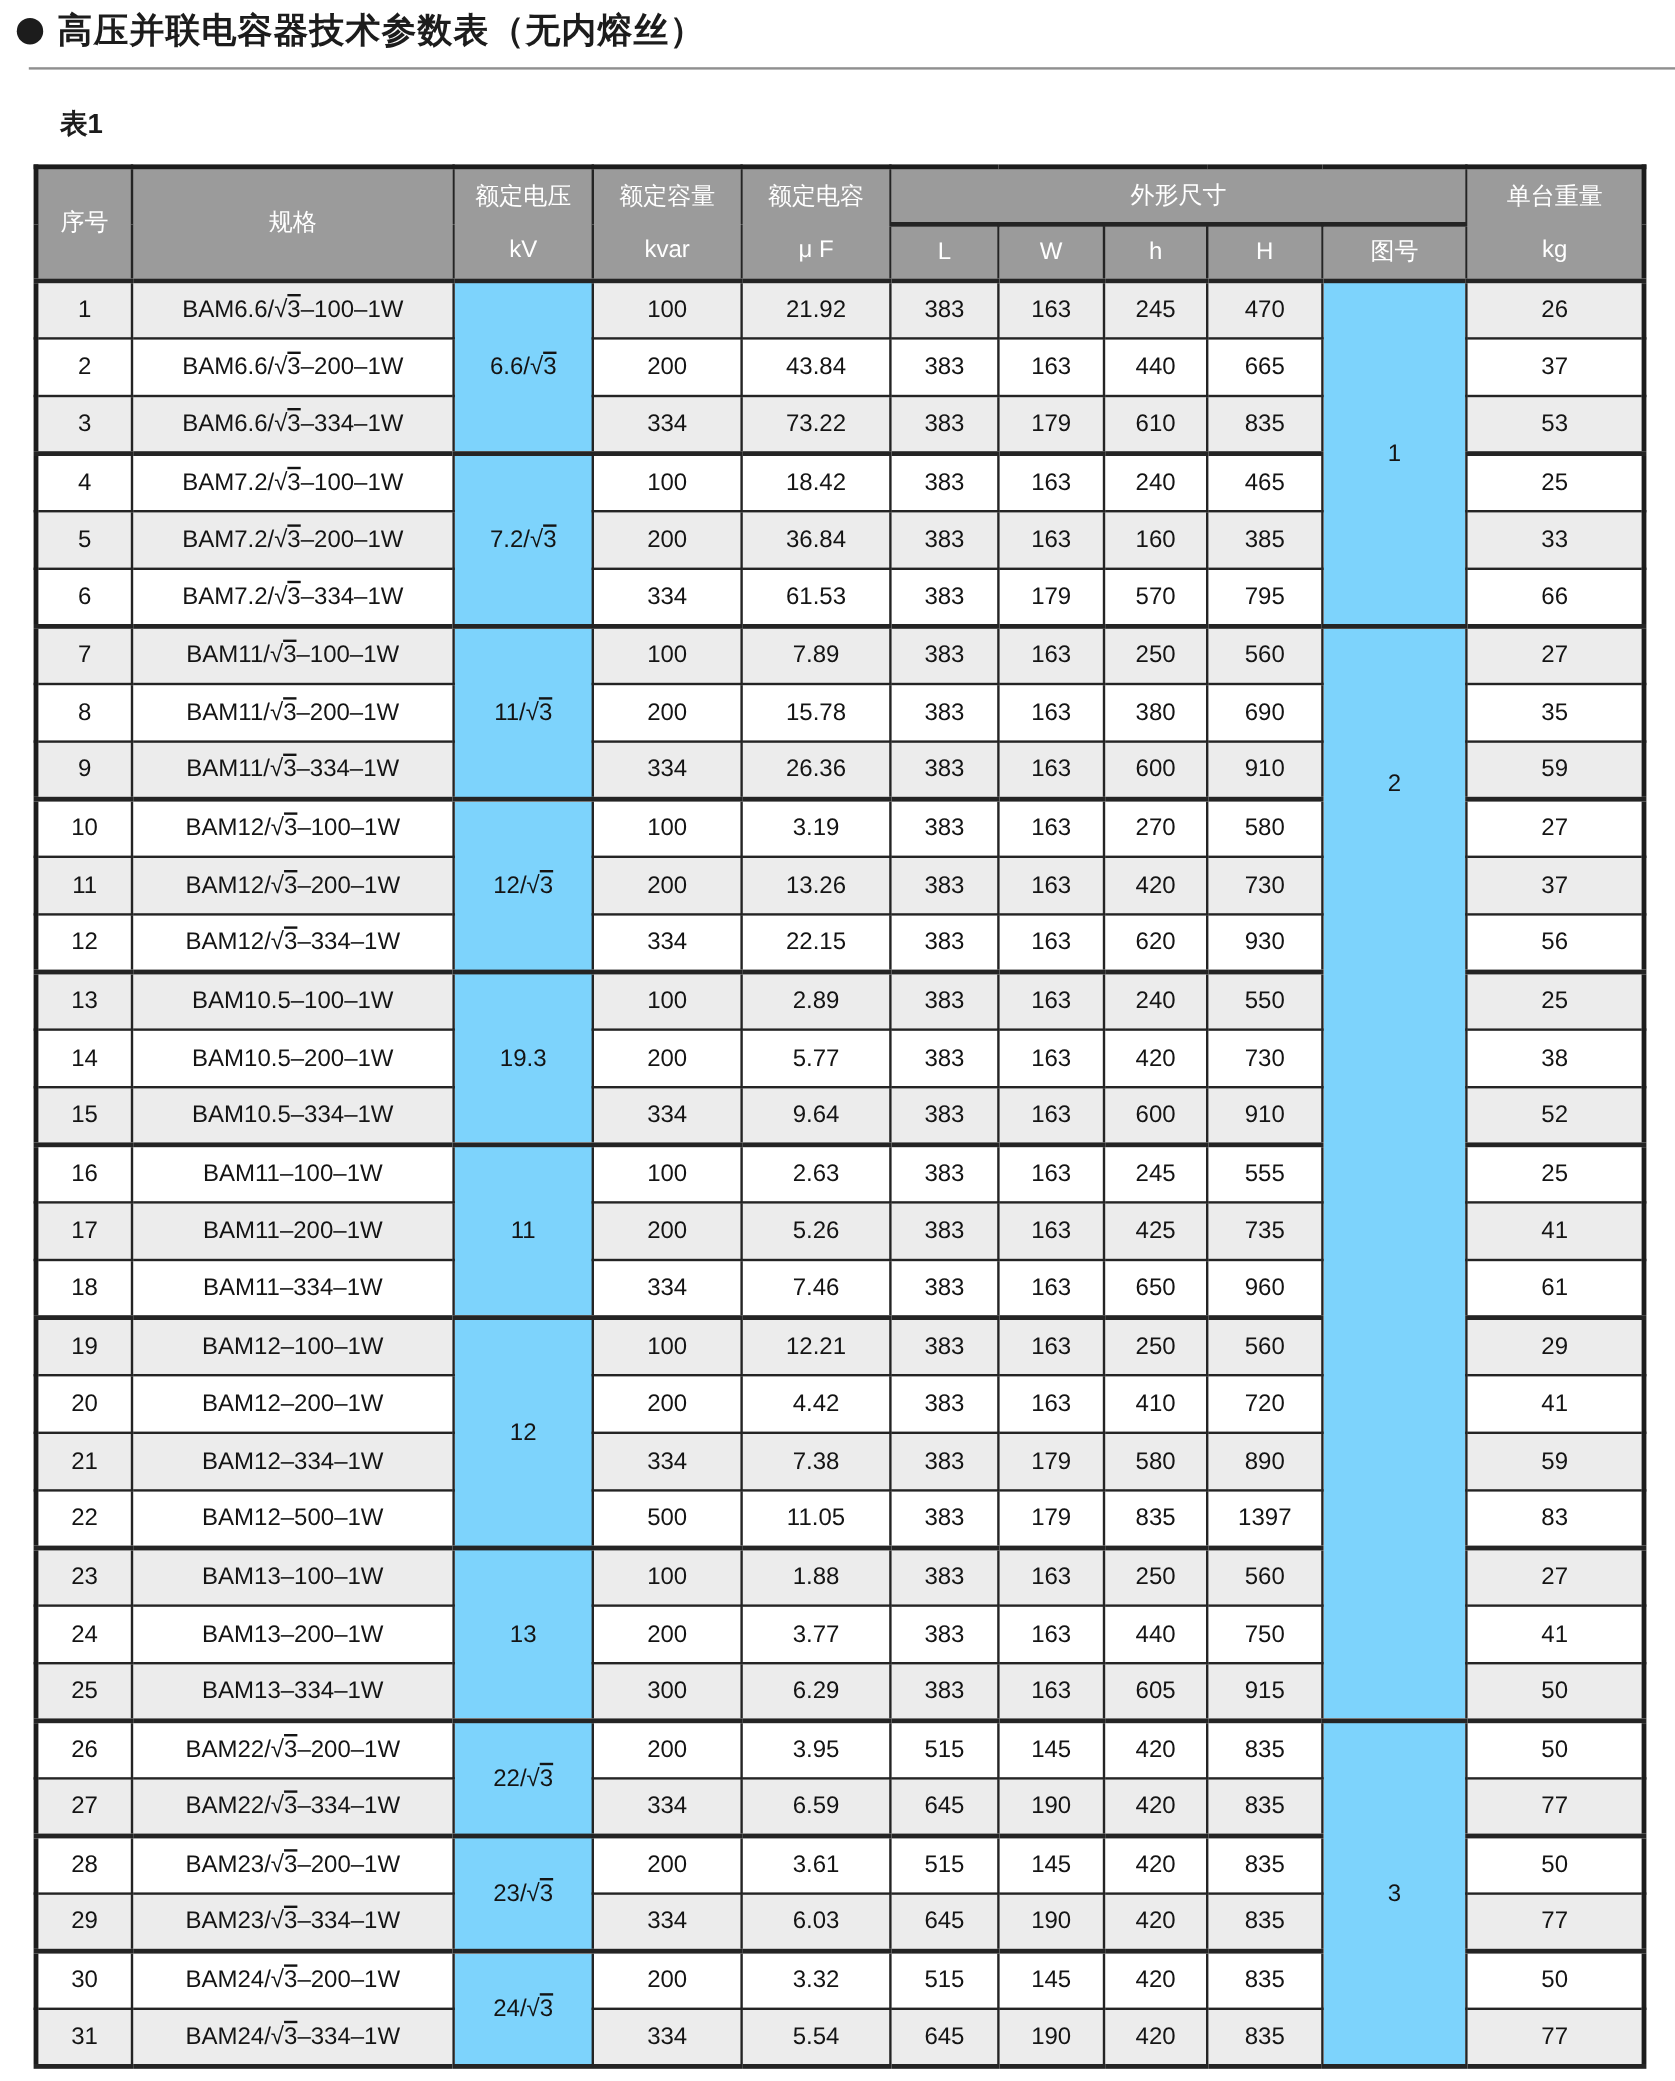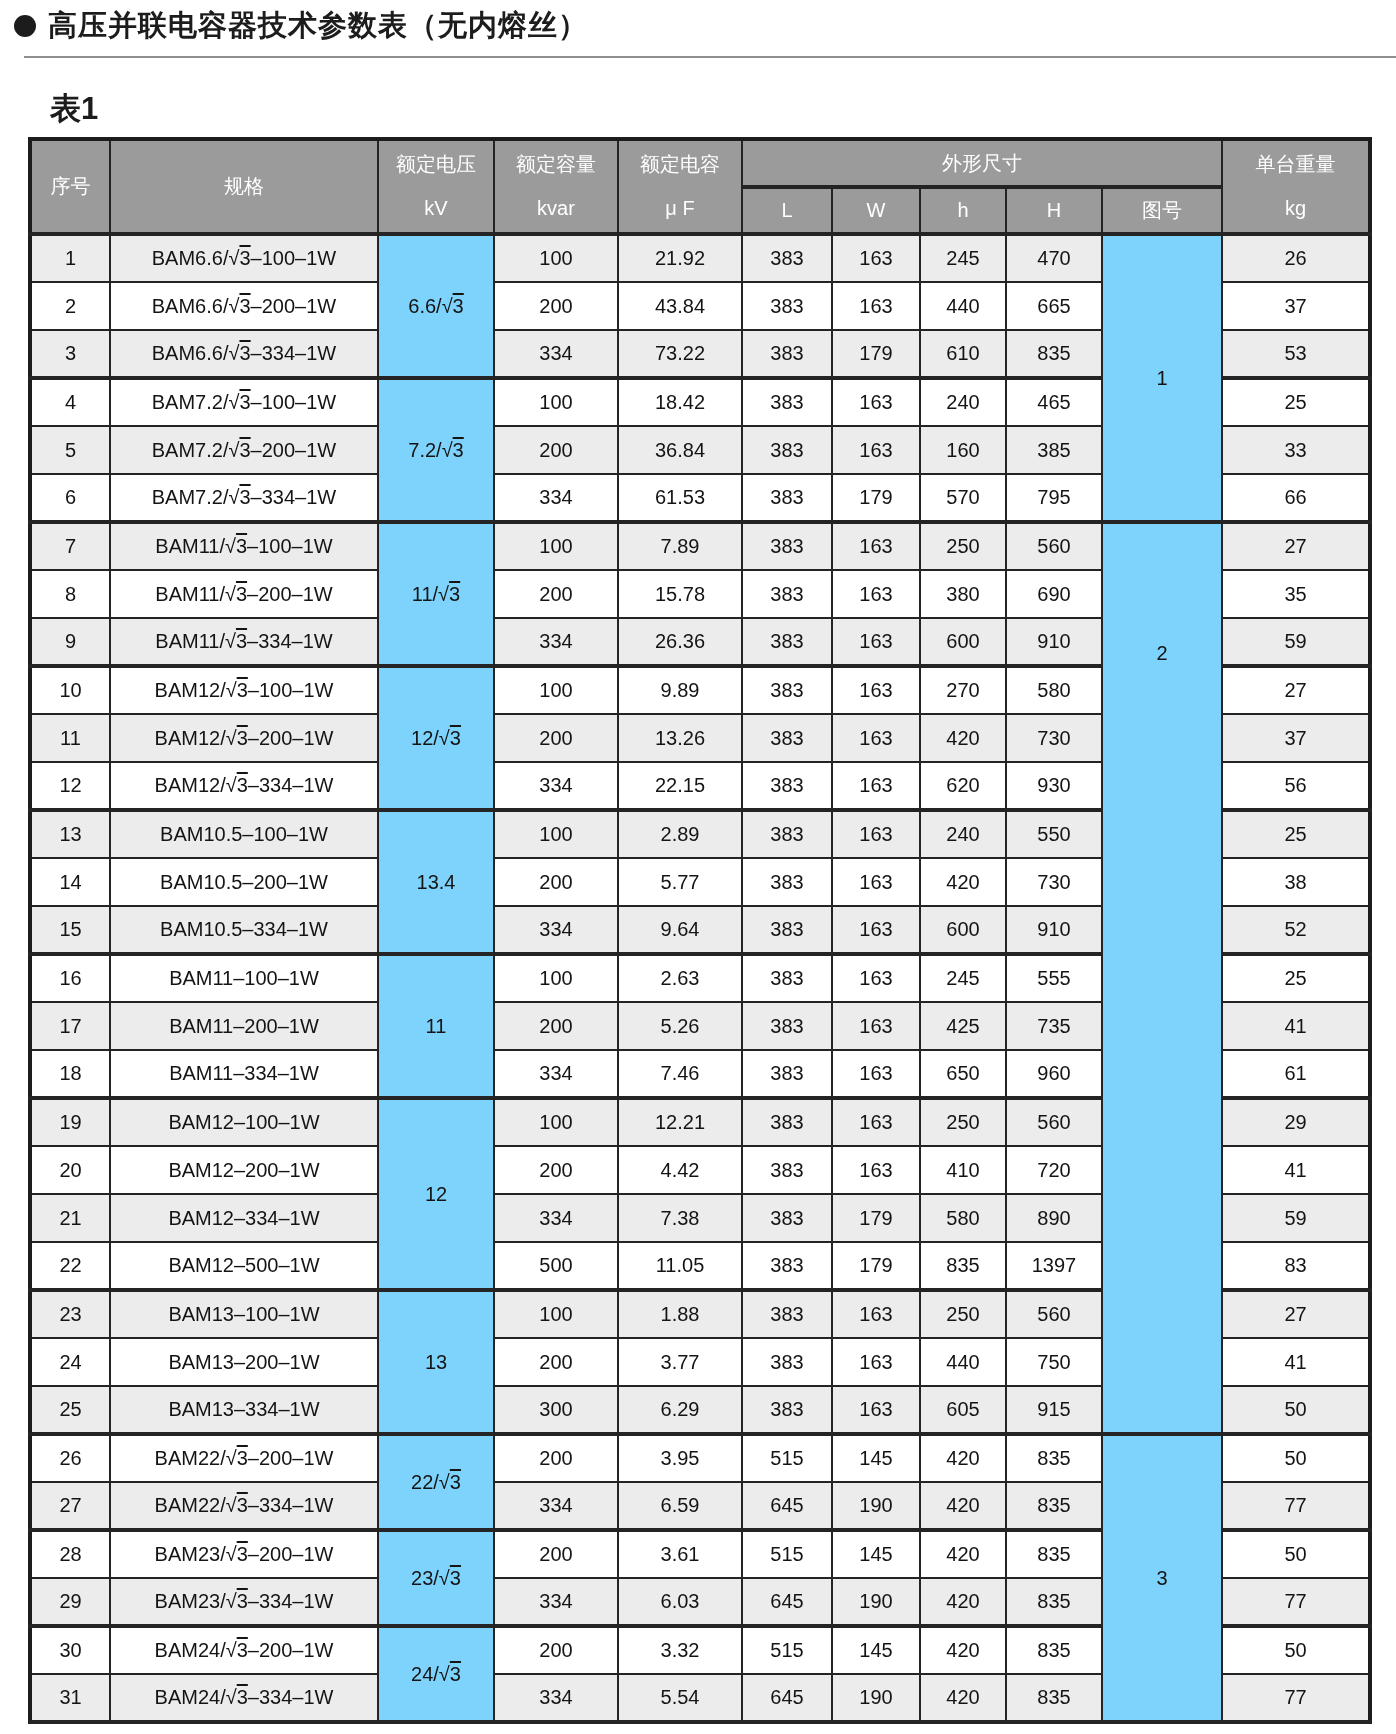--- a/index.html
+++ b/index.html
@@ -45,21 +45,21 @@
     left: 24px;
     top: 56px;
     width: 1372px;
     height: 2px;
     background: #8f8f8f;
   }
   #table-label {
     position: absolute;
     left: 50px;
     top: 88px;
-    font-size: 31px;
+    font-size: 23px;
     font-weight: bold;
     color: #1c1c1c;
   }
   
   #tbl {
     position: absolute;
     left: 28px;
     top: 137px;
     width: 1340px;
     border-collapse: collapse;
@@ -259,21 +259,21 @@
           <td class="c stripe">163</td>
           <td class="c stripe">600</td>
           <td class="c stripe">910</td>
           <td class="c stripe">59</td>
         </tr>
         <tr>
           <td class="c">10</td>
           <td class="c">BAM12/√<span class="ol">3</span>–100–1W</td>
           <td class="c merge" rowspan="3">12/√<span class="ol">3</span></td>
           <td class="c">100</td>
-          <td class="c">9.89</td>
+          <td class="c">3.19</td>
           <td class="c">383</td>
           <td class="c">163</td>
           <td class="c">270</td>
           <td class="c">580</td>
           <td class="c">27</td>
         </tr>
         <tr>
           <td class="c stripe">11</td>
           <td class="c stripe">BAM12/√<span class="ol">3</span>–200–1W</td>
           <td class="c stripe">200</td>
@@ -291,21 +291,21 @@
           <td class="c">22.15</td>
           <td class="c">383</td>
           <td class="c">163</td>
           <td class="c">620</td>
           <td class="c">930</td>
           <td class="c">56</td>
         </tr>
         <tr>
           <td class="c stripe">13</td>
           <td class="c stripe">BAM10.5–100–1W</td>
-          <td class="c merge" rowspan="3">13.4</td>
+          <td class="c merge" rowspan="3">19.3</td>
           <td class="c stripe">100</td>
           <td class="c stripe">2.89</td>
           <td class="c stripe">383</td>
           <td class="c stripe">163</td>
           <td class="c stripe">240</td>
           <td class="c stripe">550</td>
           <td class="c stripe">25</td>
         </tr>
         <tr>
           <td class="c">14</td>

